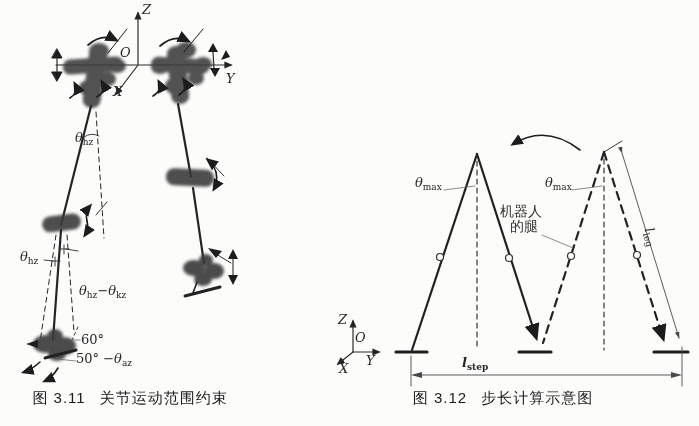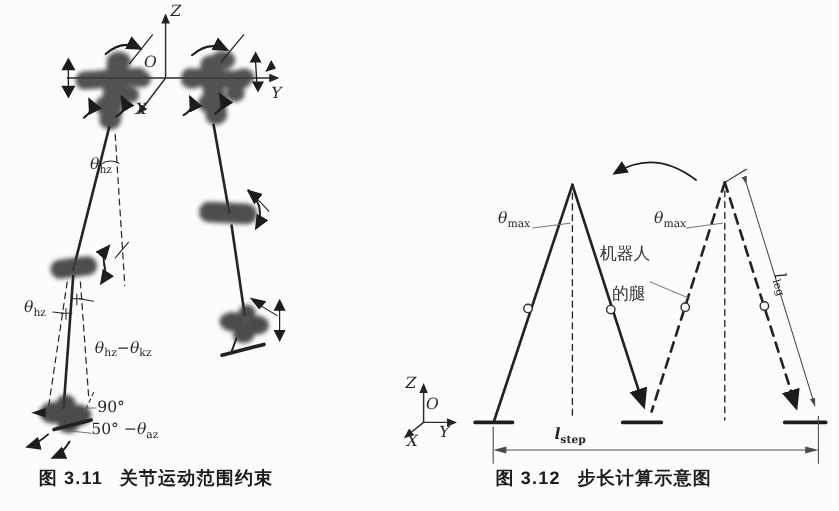--- a/index.html
+++ b/index.html
@@ -7,23 +7,23 @@
     position:relative;width:699px;height:426px;overflow:hidden;
     background:#fcfcfb;
     font-family:"DejaVu Serif","Liberation Serif",serif;
     color:#262626;
   }
   svg{position:absolute;left:0;top:0;}
   .lbl{position:absolute;font-size:13px;font-style:italic;white-space:nowrap;line-height:1;}
   .lbl .sub{font-size:9px;font-style:normal;vertical-align:-3px;letter-spacing:0;}
   .lbl .pre{font-style:normal;}
   .axis-lbl{position:absolute;font-size:13px;font-style:italic;line-height:1;}
-  .cjk{position:absolute;font-family:Liberation Sans, sans-serif;font-size:14px;font-style:normal;
+  .cjk{position:absolute;font-family:Liberation Serif, serif;font-size:14px;font-style:normal;
        color:#333;line-height:1.25;white-space:nowrap;}
-  .caption{position:absolute;font-family:"Liberation Sans",sans-serif;font-weight:700;
+  .caption{position:absolute;font-family:"Liberation Sans",sans-serif;font-weight:400;
        font-size:15px;color:#1b1b1b;text-align:center;white-space:nowrap;letter-spacing:1px;}
   .caption .num{margin-right:14px;letter-spacing:1px;}
   .rot{transform:rotate(73deg);transform-origin:0 0;}
 </style>
 </head>
 <body>
 
 <div class="stage">
 
 <svg width="699" height="426" viewBox="0 0 699 426">
@@ -233,38 +233,38 @@
 
 <span class="lbl" style="left:75px;top:131px;">
   <span>θ</span><span class="sub">hz</span>
 </span>
 <span class="lbl" style="left:20px;top:250px;">
   <span>θ</span><span class="sub">hz</span>
 </span>
 <span class="lbl" style="left:79px;top:240px;margin-top:44px;">
   <span>θ</span><span class="sub">hz</span><span class="pre">−</span><span>θ</span><span class="sub">kz</span>
 </span>
-<span class="lbl" style="left:81px;top:333px;font-style:normal;">90°</span>
+<span class="lbl" style="left:81px;top:333px;font-style:normal;">60°</span>
 <span class="lbl" style="left:76px;top:352px;">
   <span class="pre">50° −</span><span>θ</span><span class="sub">az</span>
 </span>
 
 <div class="caption" style="left:10px;top:389px;width:240px;">
   <span class="num">图 3.11</span><span>关节运动范围约束</span>
 </div>
 
 <span class="lbl" style="left:415px;top:176px;">
   <span>θ</span><span class="sub">max</span>
 </span>
 <span class="lbl" style="left:545px;top:176px;">
   <span>θ</span><span class="sub">max</span>
 </span>
 
 <span class="cjk" style="left:500px;top:203px;">机器人</span>
-<span class="cjk" style="left:510px;top:236px;">的腿</span>
+<span class="cjk" style="left:510px;top:218px;">的腿</span>
 
 <span class="lbl rot" style="left:655px;top:226px;">
   <span>l</span><span class="sub">leg</span>
 </span>
 <span class="lbl" style="left:462px;top:356px;font-weight:bold;">
   <span>l</span><span class="sub">step</span>
 </span>
 
 <span class="axis-lbl" style="left:338px;top:313px;">Z</span>
 <span class="axis-lbl" style="left:355px;top:331px;">O</span>

